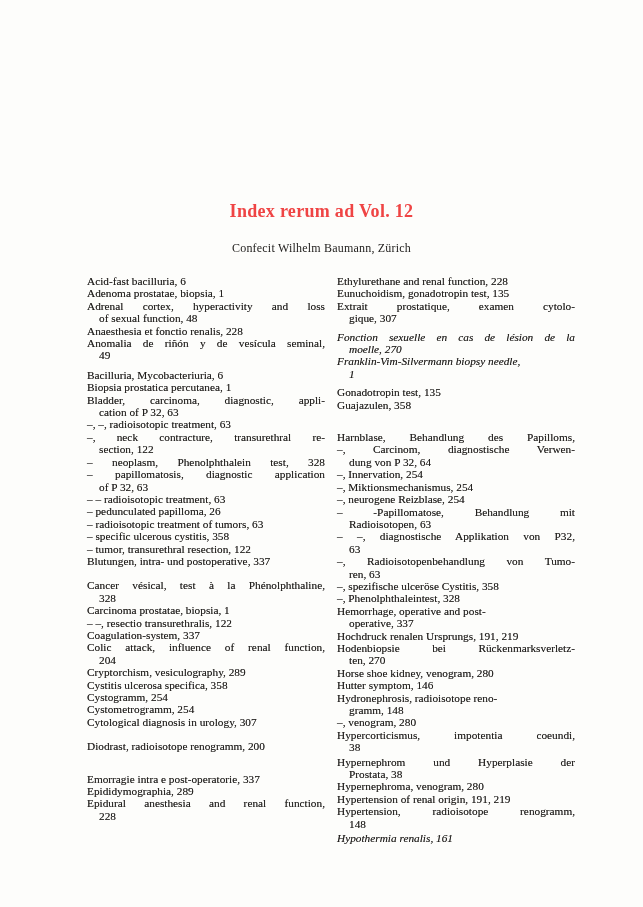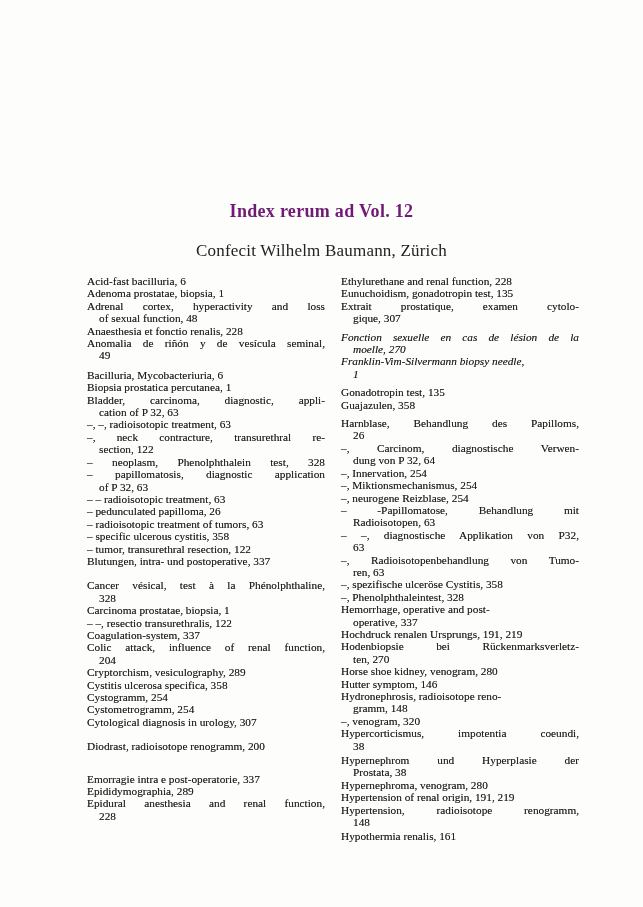--- a/index.html
+++ b/index.html
@@ -18,39 +18,38 @@
   }
   .title {
     position: absolute;
     top: 201px;
     left: 0;
     right: 0;
     text-align: center;
     font-size: 18px;
     font-weight: 700;
     letter-spacing: 0.3px;
-    color: #701a75;
+    color: #ef4444;
   }
   .subtitle {
     position: absolute;
     top: 241px;
     left: 0;
     right: 0;
     text-align: center;
-    font-size: 17px;
+    font-size: 12px;
     letter-spacing: 0.2px;
     color: #242220;
   }
   .columns {
     position: absolute;
     top: 275px;
     left: 87px;
     width: 492px;
     display: flex;
-    justify-content: space-between;
   }
   .column {
     width: 238px;
     flex: 0 0 238px;
   }
   .column.left { margin-right: 12px; }
   .line {
     font-size: 11.3px;
     line-height: 12.4px;
     text-shadow: 0 0 0.45px rgba(20,18,16,0.55);
@@ -130,23 +129,22 @@
         <div class="group" style="margin-top: 6px; font-style: italic;">
           <div class="line just">Fonction sexuelle en cas de lésion de la</div>
           <div class="line indent">moelle, 270</div>
           <div class="line">Franklin-Vim-Silvermann biopsy needle,</div>
           <div class="line indent">1</div>
         </div>
         <div class="group" style="margin-top: 6px;">
           <div class="line">Gonadotropin test, 135</div>
           <div class="line">Guajazulen, 358</div>
         </div>
-        <div class="group" style="margin-top: 6px;">
+        <div class="group" style="margin-top: 20px;">
           <div class="line just">Harnblase, Behandlung des Papilloms,</div>
-          <div class="line indent">26</div>
           <div class="line just">–, Carcinom, diagnostische Verwen-</div>
           <div class="line indent">dung von P 32, 64</div>
           <div class="line">–, Innervation, 254</div>
           <div class="line">–, Miktionsmechanismus, 254</div>
           <div class="line">–, neurogene Reizblase, 254</div>
           <div class="line just">– -Papillomatose, Behandlung mit</div>
           <div class="line indent">Radioisotopen, 63</div>
           <div class="line just">– –, diagnostische Applikation von P32,</div>
           <div class="line indent">63</div>
           <div class="line just">–, Radioisotopenbehandlung von Tumo-</div>
@@ -155,30 +153,30 @@
           <div class="line">–, Phenolphthaleintest, 328</div>
           <div class="line">Hemorrhage, operative and post-</div>
           <div class="line indent">operative, 337</div>
           <div class="line">Hochdruck renalen Ursprungs, 191, 219</div>
           <div class="line just">Hodenbiopsie bei Rückenmarksverletz-</div>
           <div class="line indent">ten, 270</div>
           <div class="line">Horse shoe kidney, venogram, 280</div>
           <div class="line">Hutter symptom, 146</div>
           <div class="line">Hydronephrosis, radioisotope reno-</div>
           <div class="line indent">gramm, 148</div>
-          <div class="line">–, venogram, 320</div>
+          <div class="line">–, venogram, 280</div>
           <div class="line just">Hypercorticismus, impotentia coeundi,</div>
           <div class="line indent">38</div>
         </div>
         <div class="group" style="margin-top: 2px;">
           <div class="line just">Hypernephrom und Hyperplasie der</div>
           <div class="line indent">Prostata, 38</div>
           <div class="line">Hypernephroma, venogram, 280</div>
           <div class="line">Hypertension of renal origin, 191, 219</div>
           <div class="line just">Hypertension, radioisotope renogramm,</div>
           <div class="line indent">148</div>
         </div>
-        <div class="group" style="margin-top: 2px;">
+        <div class="group" style="margin-top: 2px; font-style: italic;">
           <div class="line">Hypothermia renalis, 161</div>
         </div>
       </div>
   </div>
 </div>
 
 </body></html>

